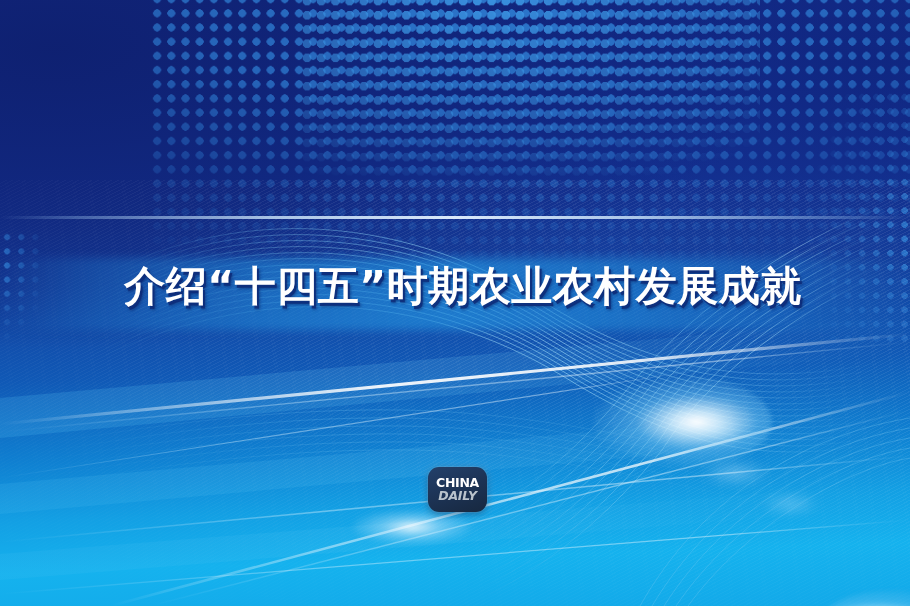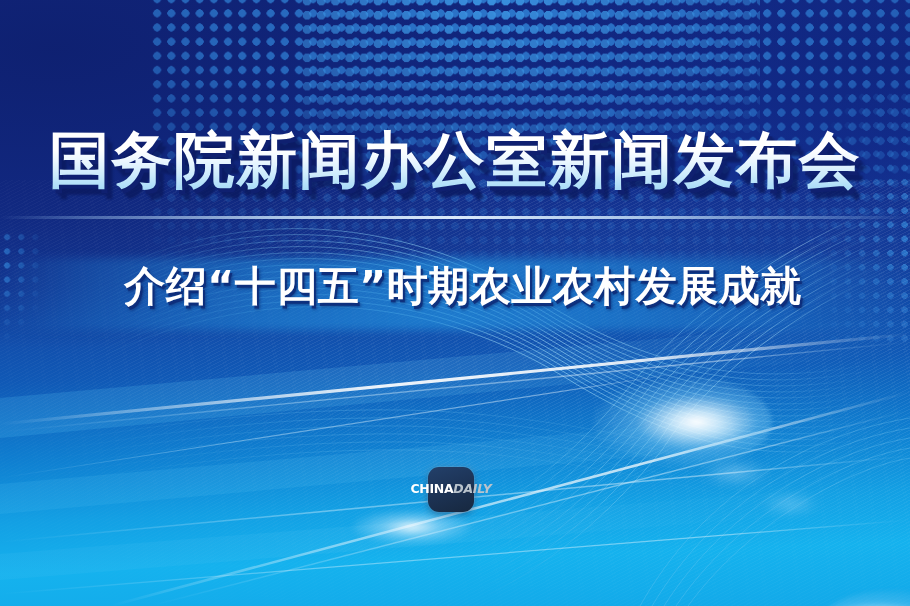--- a/index.html
+++ b/index.html
@@ -210,29 +210,29 @@
     color: #ffffff;
     text-shadow:
       2px 3px 0 rgba(13,42,120,.85),
       3px 4px 3px rgba(10,34,100,.55);
   }
 
   
   .logo {
     position: absolute;
     left: 428px; top: 467px;
-    width: 46px; height: 45px;
+    width: 59px; height: 45px;
     border-radius: 11px;
     background: linear-gradient(160deg, #23406a 0%, #1d3457 45%, #17283f 100%);
     box-shadow:
       0 2px 7px rgba(8,36,78,.45),
       0 0 0 1px rgba(150,205,240,.22),
       0 0 10px 2px rgba(160,215,245,.18);
     display: flex;
-    flex-direction: row;
+    flex-direction: column;
     align-items: center;
     justify-content: center;
     z-index: 7;
     gap: 0;
   }
   .logo-line1 {
     font-size: 12.5px;
     font-weight: 700;
     letter-spacing: -0.3px;
     color: #ffffff;
@@ -407,23 +407,20 @@
 
   <div class="glow glow-a"></div>
   <div class="glow glow-b"></div>
   <div class="glow glow-c"></div>
 
   <div class="hatch"></div>
 
   <div class="subtitle-band"></div>
   <div class="title-divider"></div>
 
-  <div class="title-wrap">
-    <div class="main-title">国务院新闻办公室新闻发布会</div>
-  </div>
 
   <div class="subtitle-wrap">
     <div class="sub-title">介绍“十四五”时期农业农村发展成就</div>
   </div>
 
   <div class="logo">
     <span class="logo-line1">CHINA</span>
     <span class="logo-line2">DAILY</span>
   </div>
 

